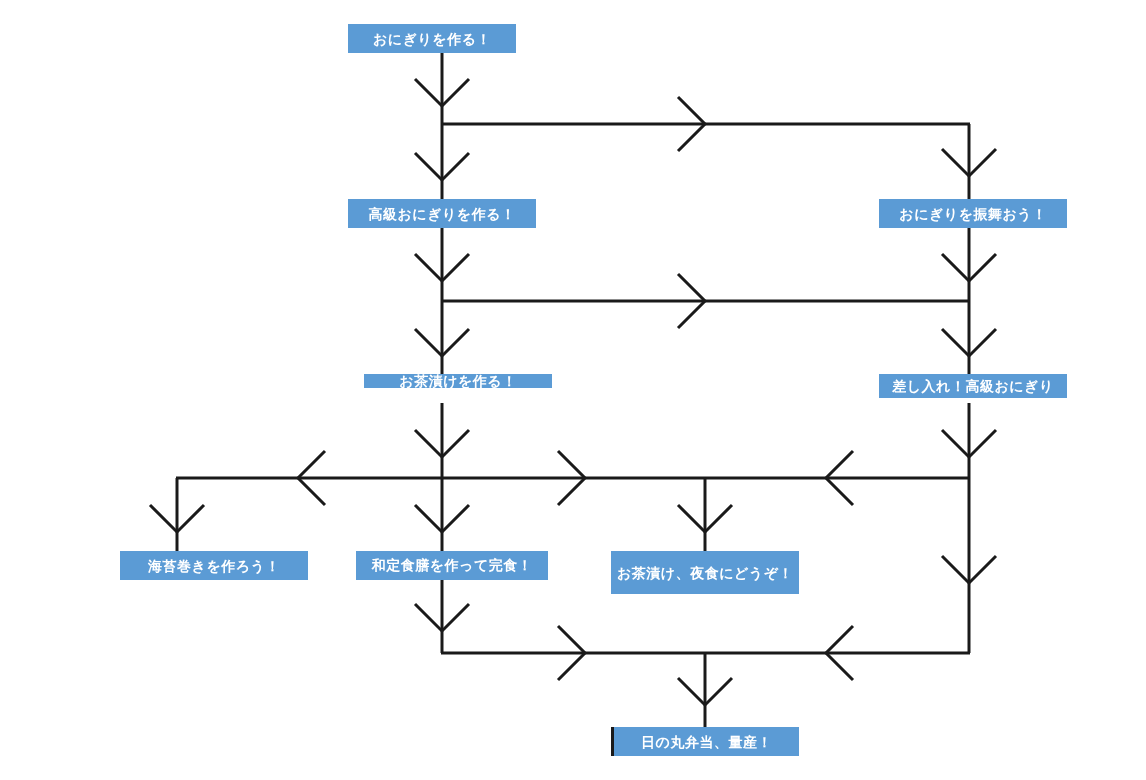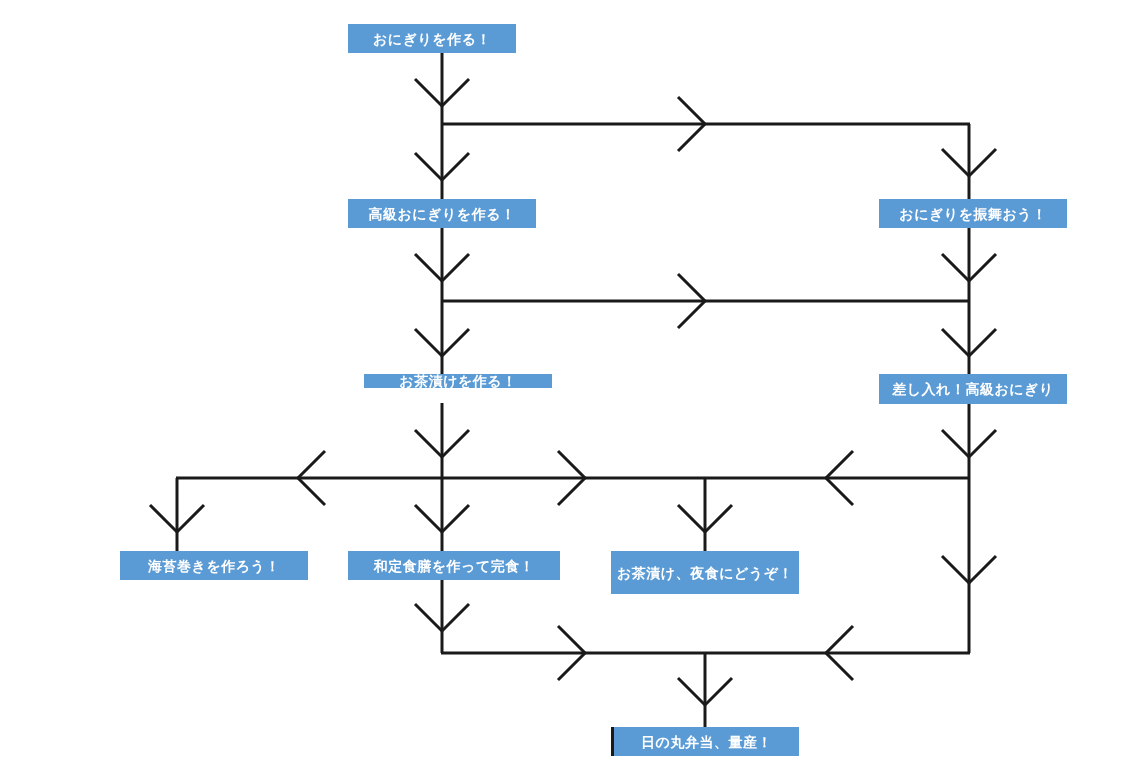--- a/index.html
+++ b/index.html
@@ -126,29 +126,29 @@
   </div>
 
   <div class="node" style="left:879px; top:199px; width:188px; height:29px;">
     <span>おにぎりを振舞おう！</span>
   </div>
 
   <div class="node" style="left:348px; top:374px; width:188px; height:14px;margin-left:16px;">
     <span>お茶漬けを作る！</span>
   </div>
 
-  <div class="node" style="left:879px; top:374px; width:188px; height:30px;text-align:right;">
+  <div class="node" style="left:879px; top:374px; width:188px; height:24px;text-align:right;">
     <span>差し入れ！高級おにぎり</span>
   </div>
 
   <div class="node" style="left:80px; top:551px; width:188px; height:29px;margin-left:40px;">
     <span>海苔巻きを作ろう！</span>
   </div>
 
-  <div class="node" style="left:348px; top:551px; width:212px; height:29px;">
+  <div class="node" style="left:356px; top:551px; width:192px; height:29px;font-family:Liberation Serif, serif;">
     <span>和定食膳を作って完食！</span>
   </div>
 
   <div class="node" style="left:611px; top:551px; width:188px; height:43px;">
     <span>お茶漬け、夜食にどうぞ！</span>
   </div>
 
   <div class="node has-left-edge" style="left:611px; top:727px; width:188px; height:29px;">
     <span>日の丸弁当、量産！</span>
   </div>

